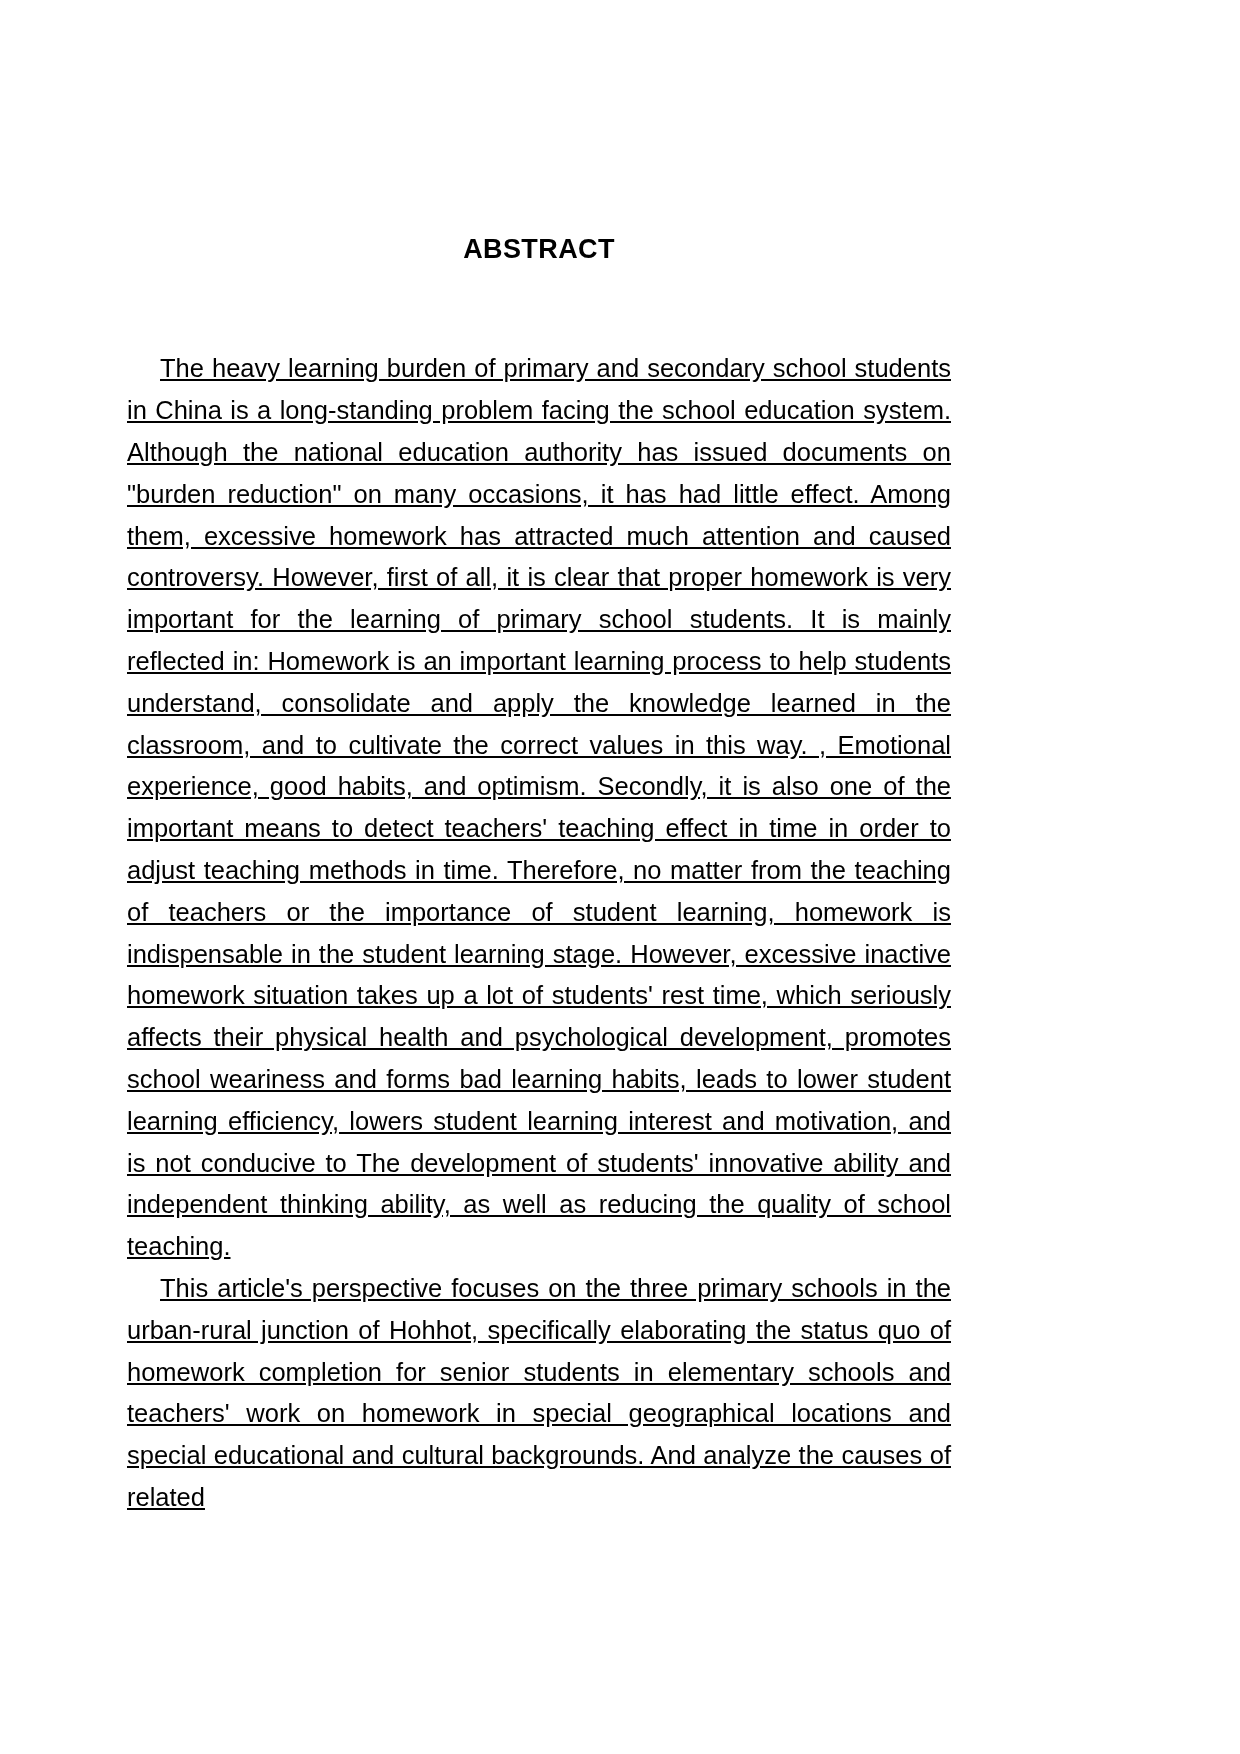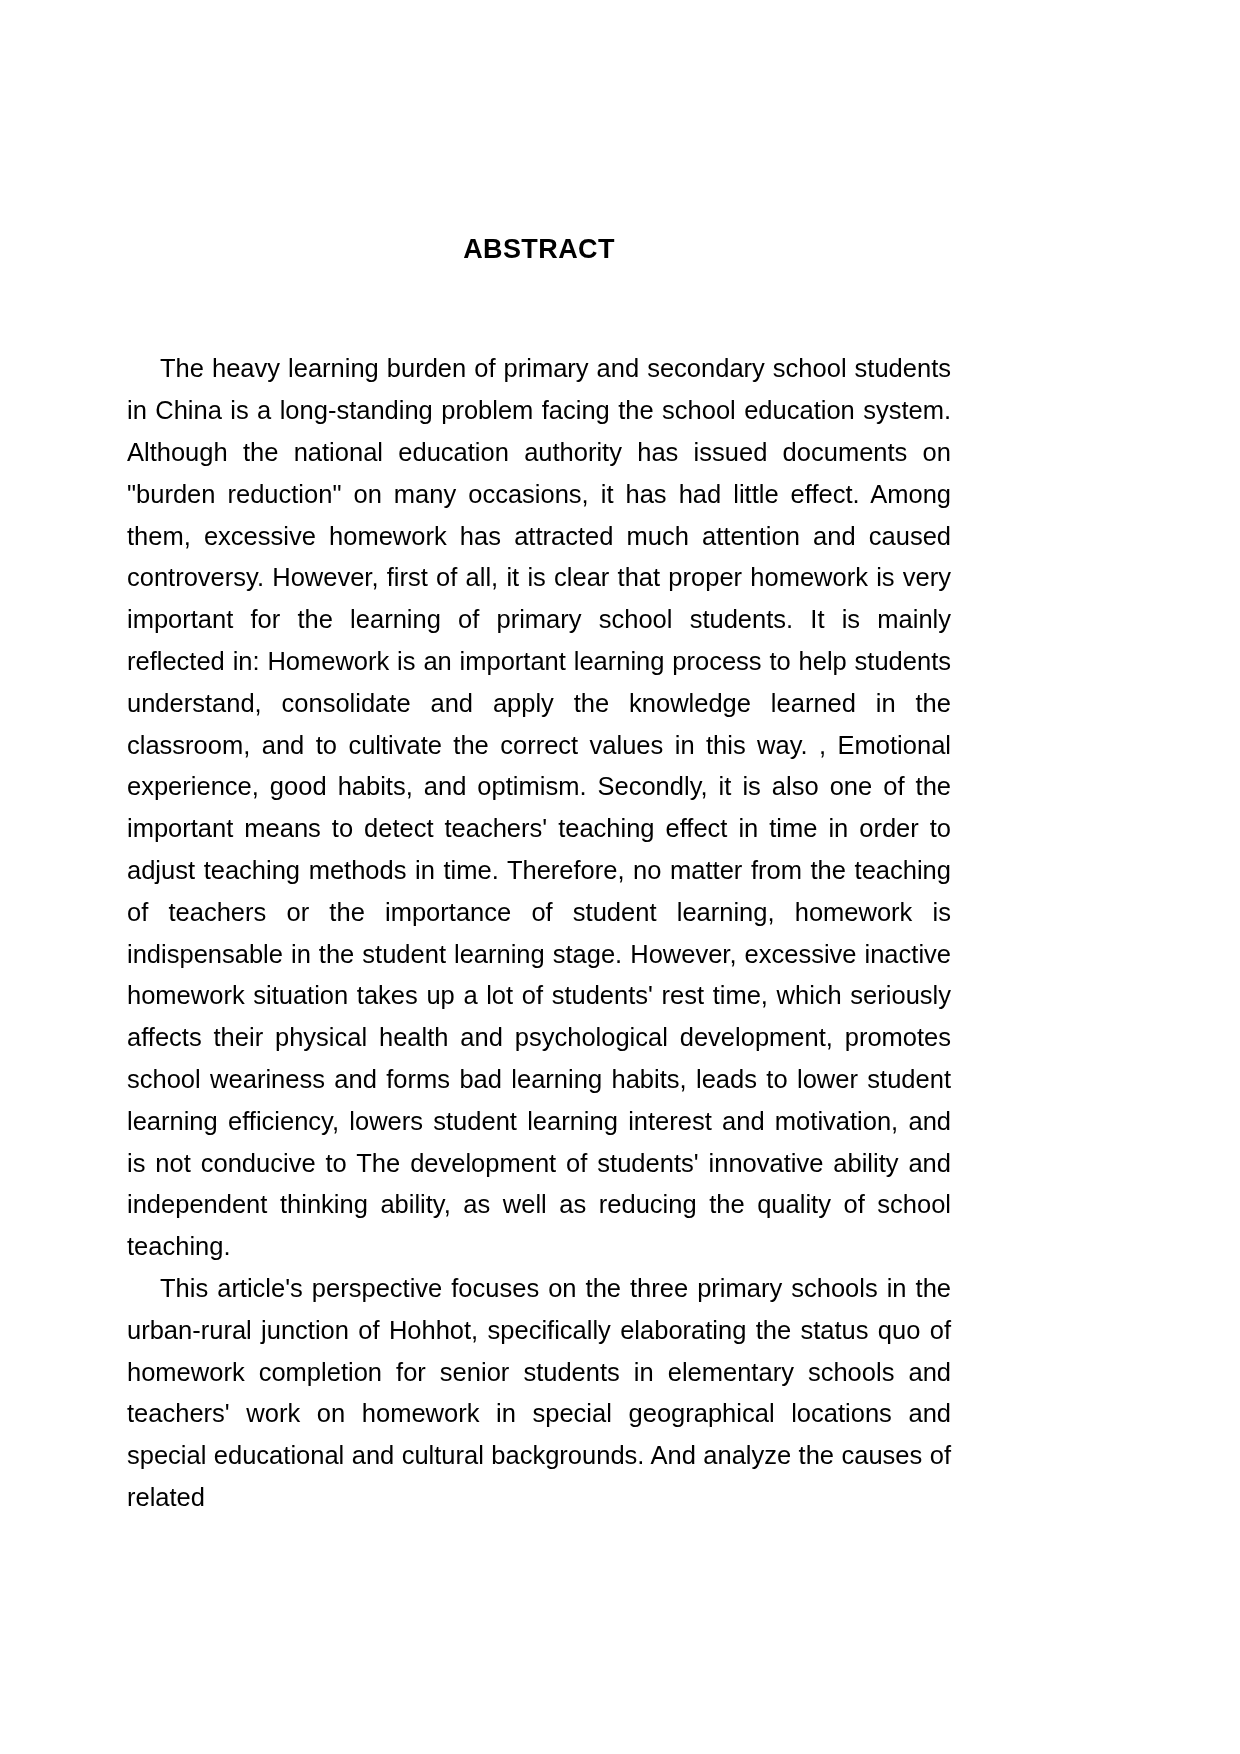--- a/index.html
+++ b/index.html
@@ -31,20 +31,21 @@
     font-size: 27px;
     font-weight: bold;
     text-align: center;
     letter-spacing: 0.4px;
     margin: 0;
     padding-top: 221px;
     line-height: 1.2;
   }
   .body-block {
     padding-top: 83px;
+    text-decoration: underline;
   }
   .para {
     font-size: 25.5px;
     line-height: 41.8px;
     text-align: justify;
     text-justify: inter-word;
     text-indent: 33px;
     margin: 0;
     word-spacing: 0.1px;
     hyphens: none;

